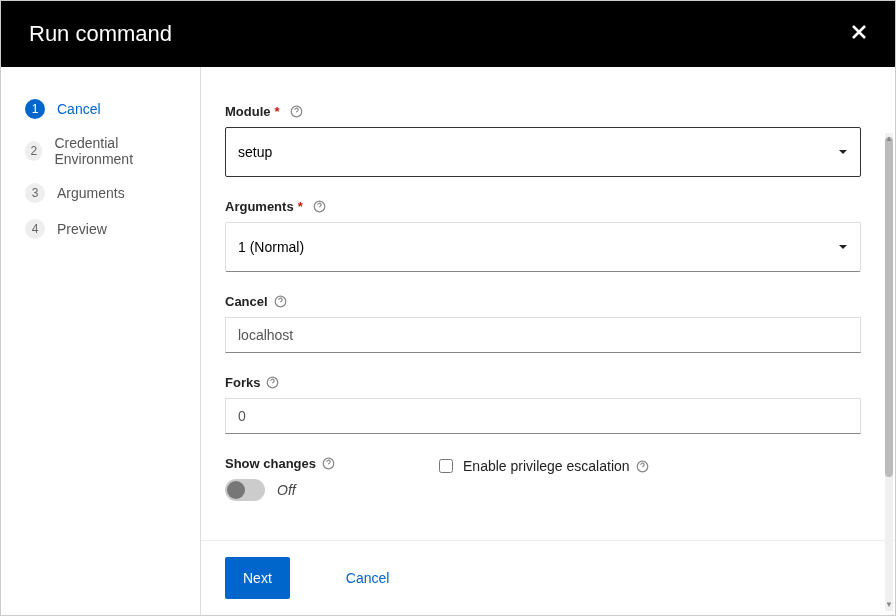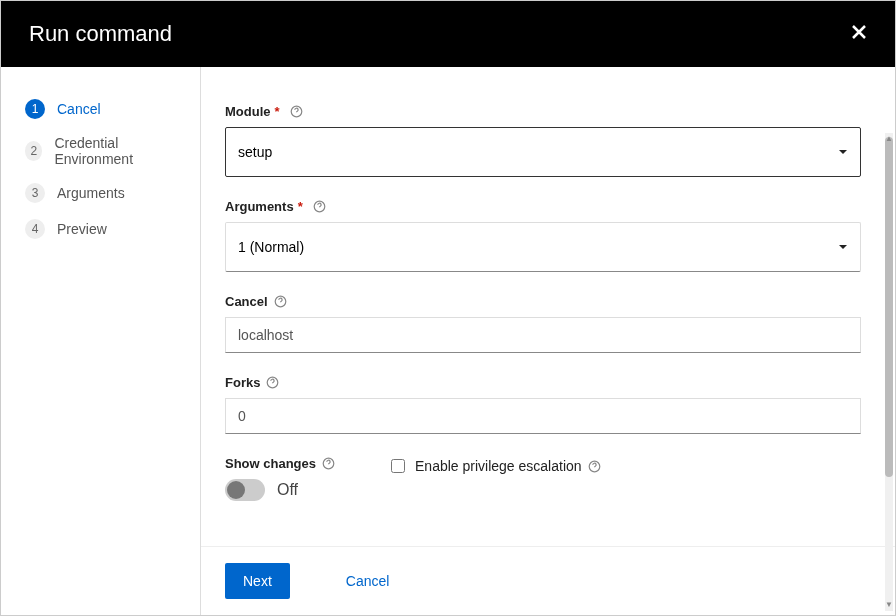--- a/index.html
+++ b/index.html
@@ -44,41 +44,41 @@
   }
   .select-box.plain { border: 1px solid #ddd; border-bottom: 1px solid #888; }
   .caret svg { width: 10px; height: 10px; fill: #222; }
 
   .text-input {
     width: 100%; height: 36px; border: 1px solid #ddd; border-bottom: 1px solid #888;
     padding: 0 12px; font-size: 14px; color: #555; background: #fff;
   }
   .text-input::placeholder { color: #888; }
 
-  .row2 { display: flex; gap: 44px; align-items: flex-start; }
+  .row2 { display: flex; gap: 92px; align-items: flex-start; }
 
   .toggle-row { display: flex; align-items: center; margin-top: 8px; }
   .toggle {
     width: 40px; height: 22px; background: #ccc; border-radius: 11px; position: relative;
     margin-right: 12px; cursor: pointer;
   }
   .toggle-knob {
     width: 18px; height: 18px; background: #777; border-radius: 50%; position: absolute;
     top: 2px; left: 2px;
   }
-  .toggle-label { font-size: 16px; color: #444; }
+  .toggle-label { font-size: 14px; color: #444; font-style: italic; }
 
   .checkbox-row { display: flex; align-items: center; font-size: 14px; color: #222; padding-left: 12px; }
   .checkbox-row input { margin-right: 10px; width: 14px; height: 14px; }
 
   .footer {
     border-top: 1px solid #eee; padding: 16px 24px; display: flex; align-items: center; gap: 14px;
     background: #fff;
   }
-  .btn { height: 36px; padding: 0 18px; font-size: 14px; border: none; border-radius: 2px; cursor: pointer; }
+  .btn { height: 42px; padding: 0 18px; font-size: 14px; border: none; border-radius: 2px; cursor: pointer; }
   .btn-primary { background: #0066cc; color: #fff; }
   .btn-secondary { background: #e6e6e6; color: #555; }
   .btn-link { background: transparent; color: #0066cc; margin-left: 24px; }
 
   .scrollbar {
     position: absolute; right: 2px; top: 70px; width: 8px; height: 340px;
     background: #bbb; border-radius: 4px;
   }
   .scrollbar-track {
     position: absolute; right: 2px; top: 66px; width: 8px; bottom: 4px; background: #f0f0f0;

